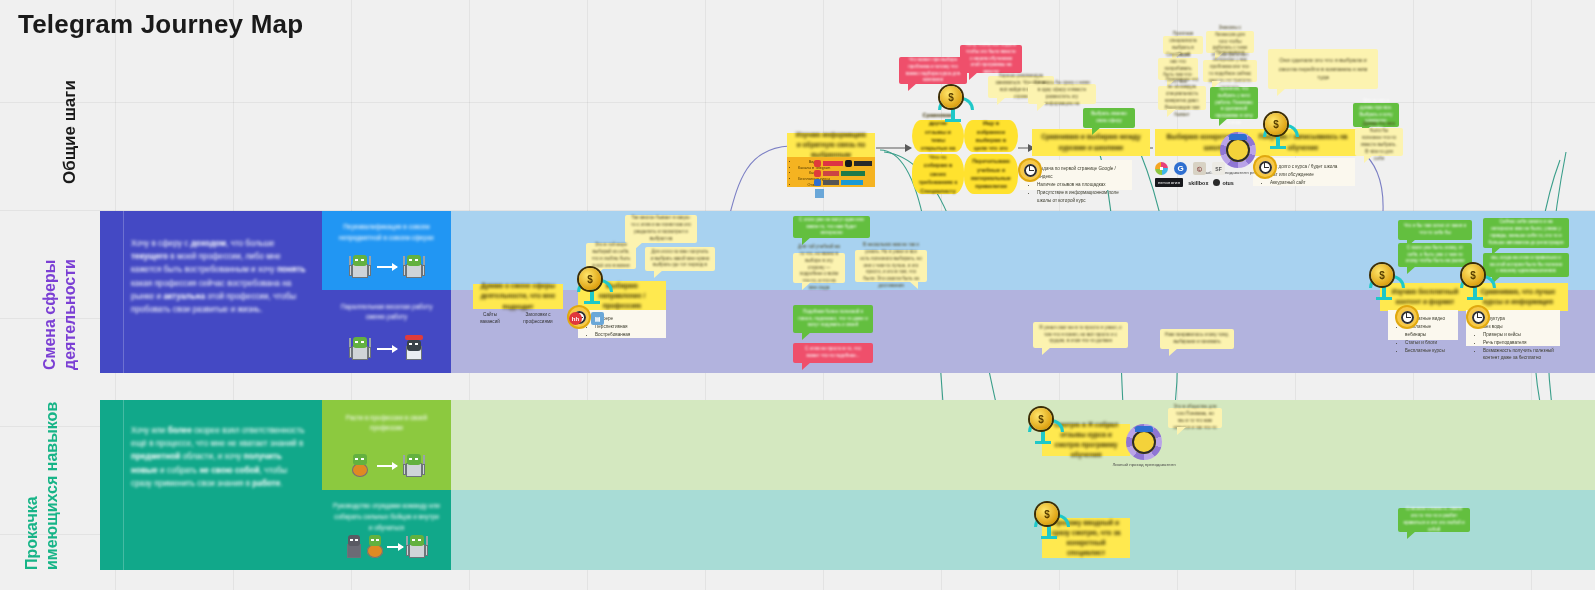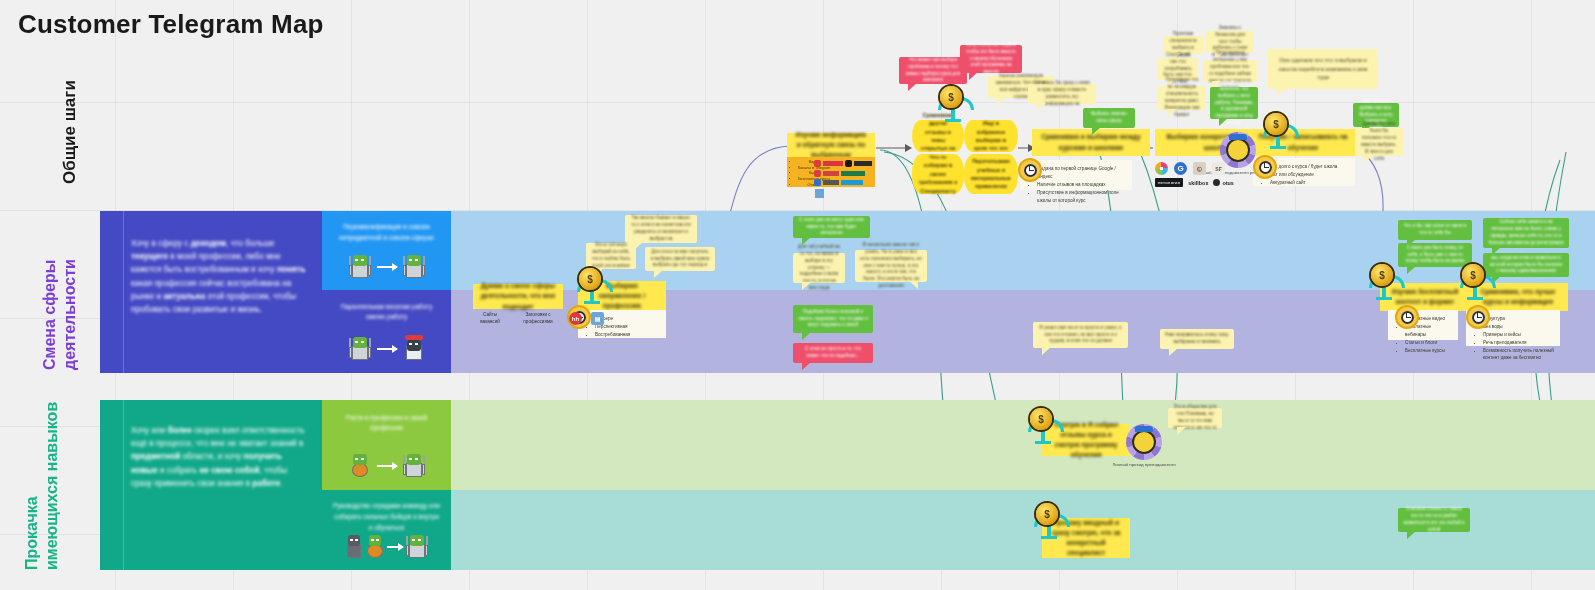--- a/index.html
+++ b/index.html
@@ -170,21 +170,21 @@
         <path d="M1034,538 L1044,538"></path>
     </g>
     <polygon points="1040,436 1047,440 1040,444" fill="#3a9e8a"></polygon>
     <polygon points="1042,534 1049,538 1042,542" fill="#3a9e8a"></polygon>
     <g fill="none" stroke="#3a9e8a" stroke-width="1">
       <path d="M1370,292 L1382,292"></path>
         <path d="M1460,292 L1470,292"></path>
     </g>
   </svg>
 
-  <div id="title">Customer Telegram Map</div>
+  <div id="title">Telegram Journey Map</div>
 
   <div class="lane-label" style="left:60px;top:184px;font-size:17px;color:#1a1a1a;">
     <span>Общие шаги</span>
   </div>
   <div class="lane-label" style="left:40px;top:370px;font-size:16px;color:#7b3fd4;line-height:1.25;width:160px;white-space:normal;text-align:left;">
     <span>Смена сферы деятельности</span>
   </div>
   <div class="lane-label" style="left:22px;top:570px;font-size:16px;color:#17b487;line-height:1.25;width:170px;white-space:normal;text-align:left;">
     <span>Прокачка имеющихся навыков</span>
   </div>

